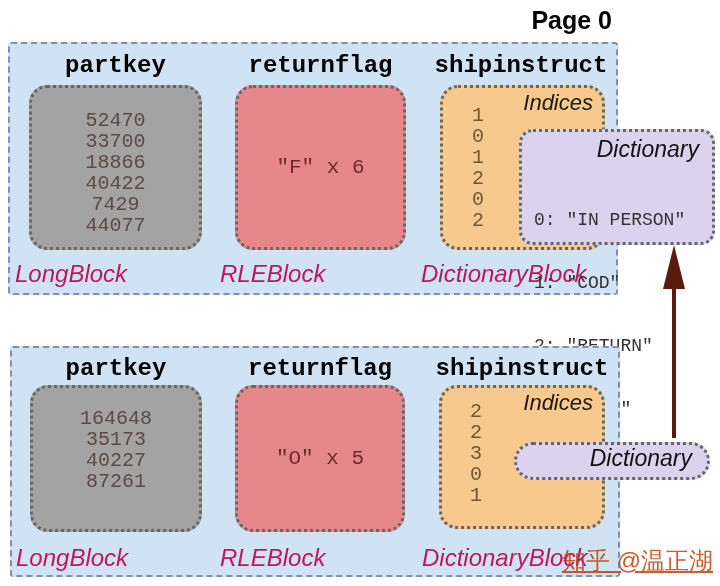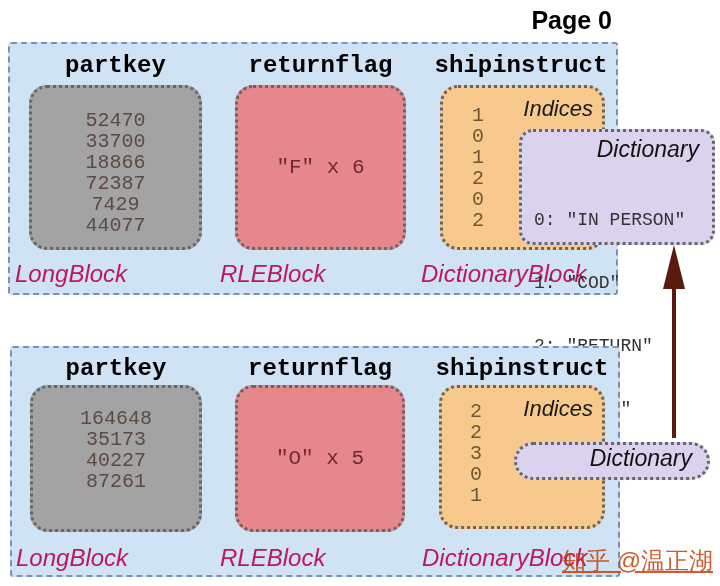--- a/index.html
+++ b/index.html
@@ -9,21 +9,21 @@
   .page-box{position:absolute;background:#cfe3f5;border:2px dashed #7b90b5;border-radius:3px;}
   .col-header{position:absolute;font:bold 24px "Liberation Mono",monospace;color:#000;
               text-align:center;white-space:nowrap;}
   .block{position:absolute;border:3px dotted #666666;border-radius:18px;box-sizing:border-box;}
   .long-block{background:#a3a3a3;}
   .rle-block{background:#e5878b;display:flex;align-items:center;justify-content:center;}
   .idx-block{background:#f8c98c;}
   .dict-block{background:#dbd3ee;}
   .vals{text-align:center;font:20px "Liberation Mono",monospace;color:#5c4a44;line-height:21px;}
   .rle-text{font:21px "Liberation Mono",monospace;color:#6e2a30;}
-  .indices-label{position:absolute;top:8px;right:9px;font:italic 22px "Liberation Sans",sans-serif;color:#1a1a1a;}
+  .indices-label{position:absolute;top:2px;right:9px;font:italic 22px "Liberation Sans",sans-serif;color:#1a1a1a;}
   .idx-col{position:absolute;width:28px;text-align:center;font:20px "Liberation Mono",monospace;
            color:#6e5836;line-height:21px;}
   .block-label{position:absolute;width:200px;text-align:left;
                font:italic 24px "Liberation Sans",sans-serif;color:#be185d;white-space:nowrap;}
   .dict-label{position:absolute;top:4px;right:13px;font:italic 23px "Liberation Sans",sans-serif;color:#111;}
   .dict-entries{position:absolute;left:12px;top:36px;font:18px "Liberation Mono",monospace;
                 color:#333;line-height:21px;white-space:pre;}
   .pill-label{position:absolute;top:0;right:15px;line-height:33px;
               font:italic 23px "Liberation Sans",sans-serif;color:#111;}
   .arrow-svg{position:absolute;left:0;top:0;pointer-events:none;}
@@ -41,21 +41,21 @@
 
     <div class="col-header" style="left:19px;top:8px;width:173px;">partkey</div>
     <div class="col-header" style="left:225px;top:8px;width:171px;">returnflag</div>
     <div class="col-header" style="left:411px;top:8px;width:200px;">shipinstruct</div>
 
     <div class="block long-block" style="left:19px;top:41px;width:173px;height:165px;">
       <div class="vals" style="padding-top:22px;">
         <div>52470</div>
         <div>33700</div>
         <div>18866</div>
-        <div>72387</div>
+        <div>40422</div>
         <div>7429</div>
         <div>44077</div>
       </div>
     </div>
 
     <div class="block rle-block" style="left:225px;top:41px;width:171px;height:165px;">
       <span class="rle-text">"F" x 6</span>
     </div>
 
     <div class="block idx-block" style="left:430px;top:41px;width:165px;height:165px;">

